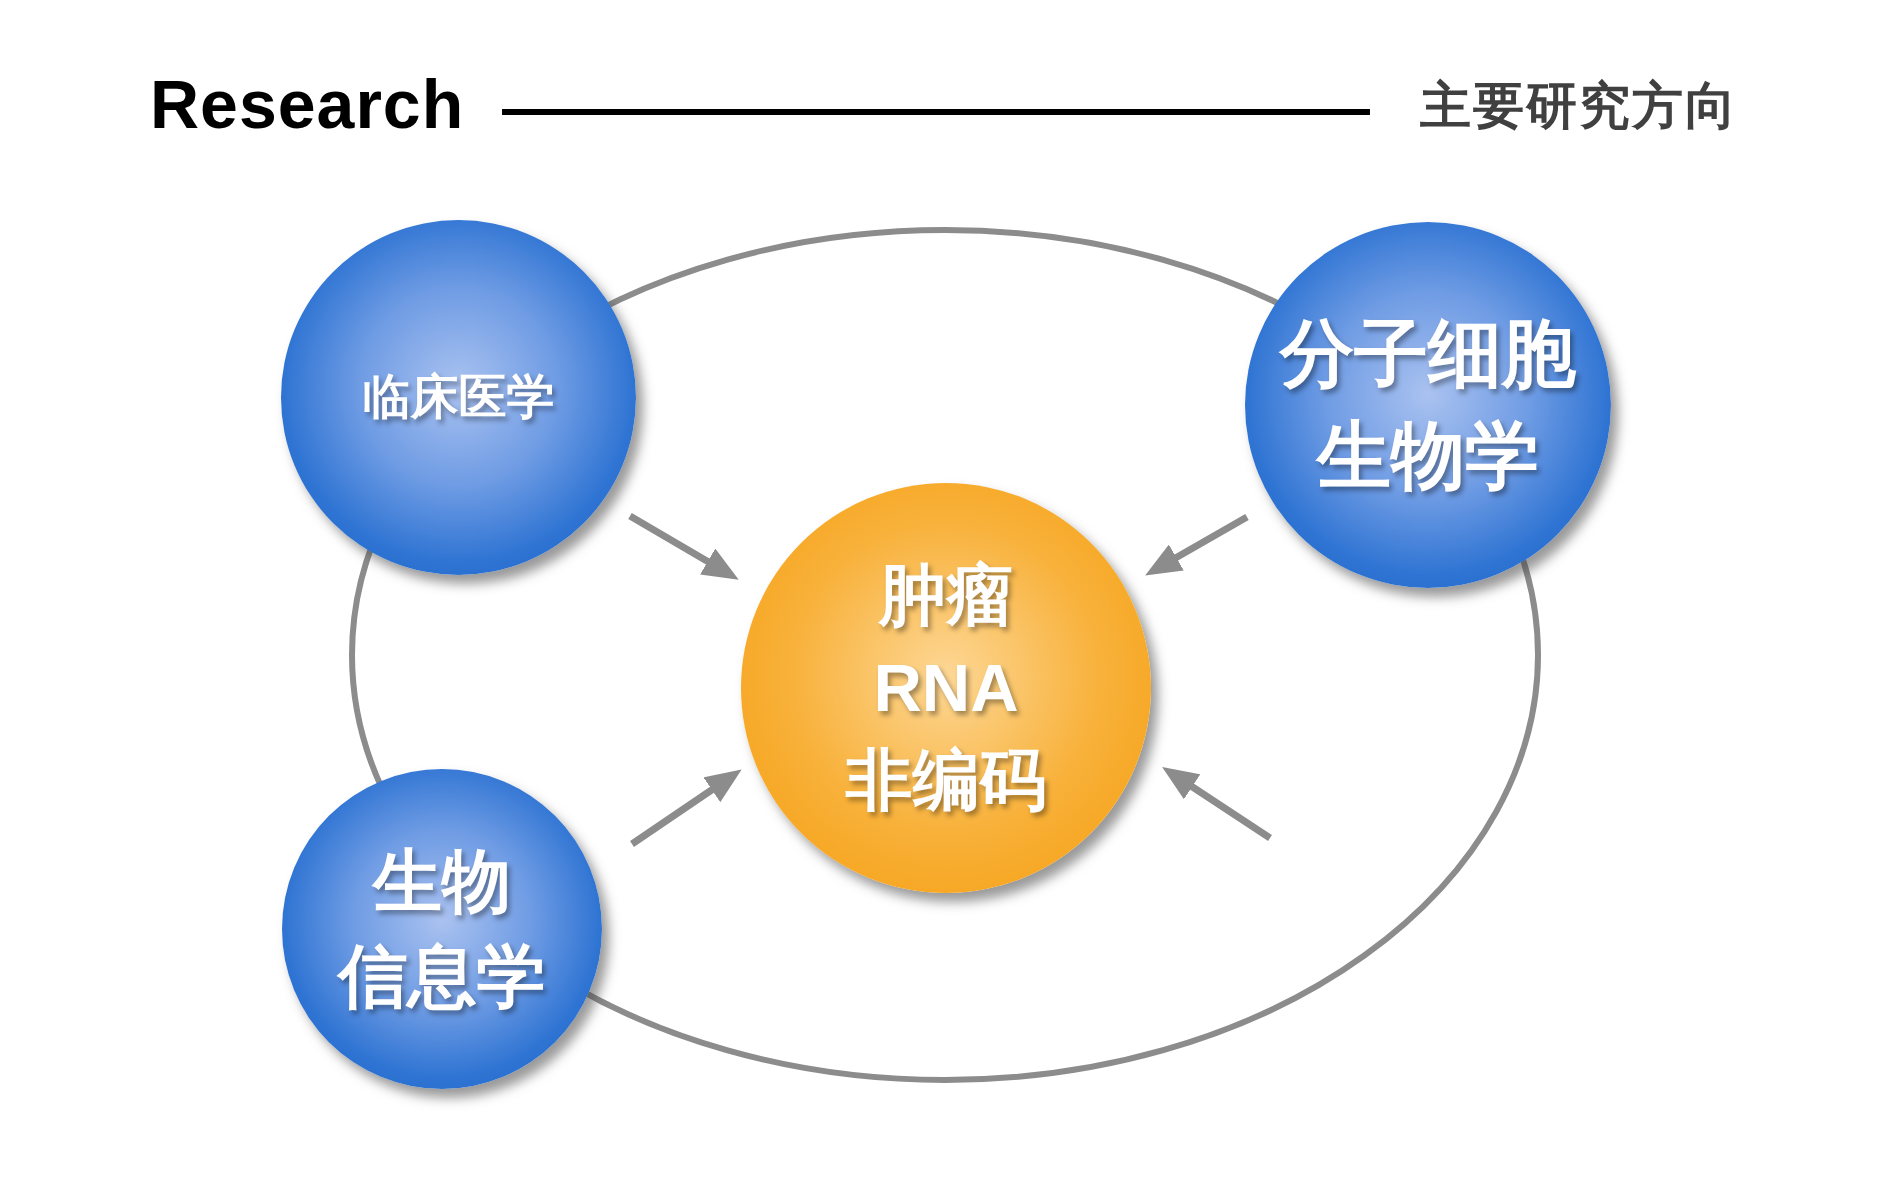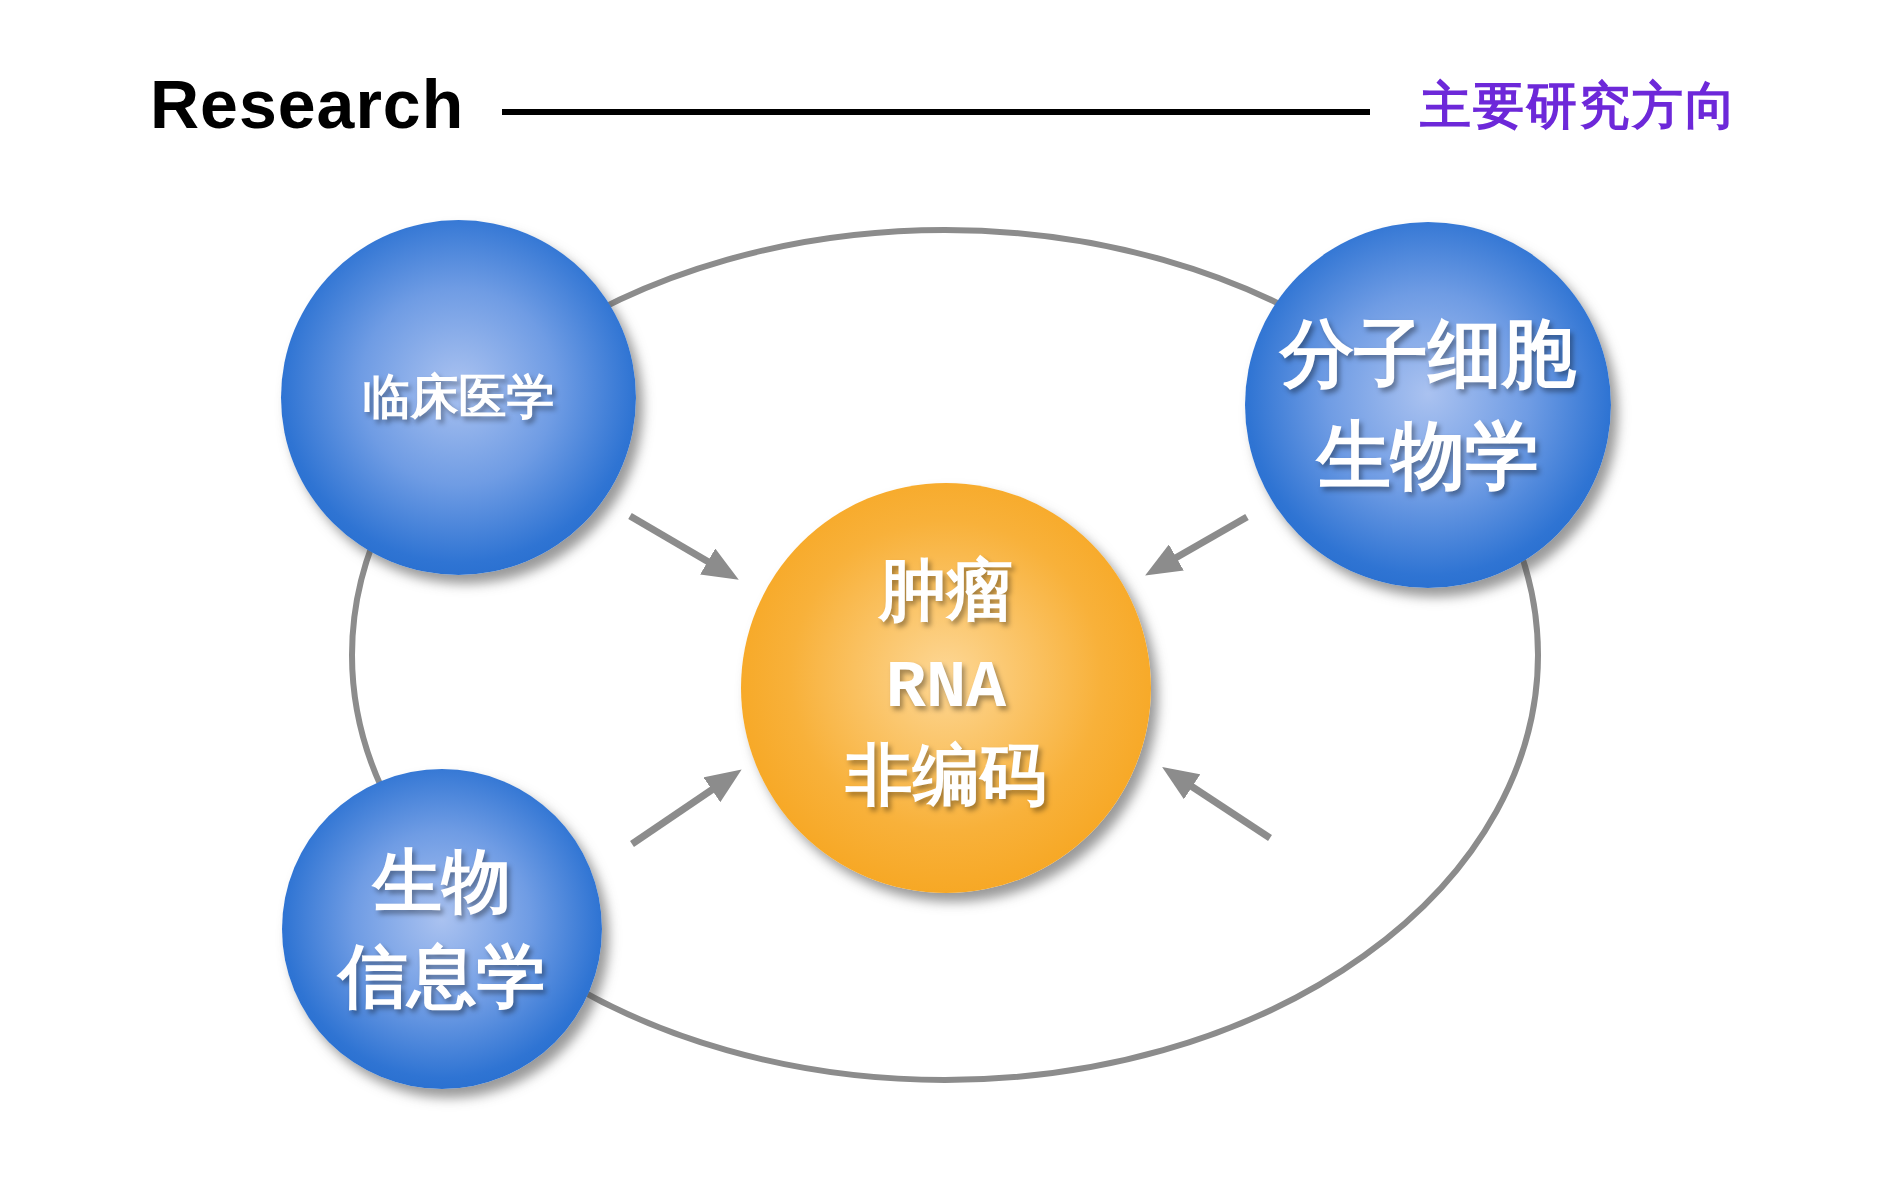--- a/index.html
+++ b/index.html
@@ -14,41 +14,40 @@
     position:absolute;left:150px;top:70px;
     font-size:68px;font-weight:bold;color:#000;
     letter-spacing:1px;line-height:1;
   }
   .hdr-line{
     position:absolute;left:502px;top:109px;
     width:868px;height:6px;background:#000;
   }
   .hdr-sub{
     position:absolute;left:1420px;top:80px;
-    font-size:51px;font-weight:bold;color:#6d28d9;
+    font-size:51px;font-weight:bold;color:#404040;
     letter-spacing:2px;line-height:1;
   }
   svg.links{position:absolute;left:0;top:0;}
   .node{
     position:absolute;border-radius:50%;
     display:flex;flex-direction:column;
     align-items:center;justify-content:center;
     color:#fff;font-weight:bold;text-align:center;
     text-shadow:3px 4px 5px rgba(0,0,0,0.35);
     box-shadow:7px 9px 12px rgba(70,70,70,0.55);
   }
   .node .line{line-height:1.38;white-space:nowrap;}
   .node-blue{
     background:radial-gradient(circle at 50% 47%,
       var(--blue_light) 0%, #6f9ce4 38%, var(--blue_mid) 68%, var(--blue_edge) 100%);
   }
   .node-orange{
     background:radial-gradient(circle at 50% 47%,
       var(--orange_light) 0%, var(--orange_mid) 52%, var(--orange_edge) 100%);
-    font-family:Liberation Mono, monospace;
   }
   .node-tl{left:281px;top:220px;width:355px;height:355px;font-size:48px;}
   .node-tr{left:1245px;top:222px;width:366px;height:366px;font-size:74px;}
   .node-bl{left:282px;top:769px;width:320px;height:320px;font-size:69px;}
   .node-br{left:1264px;top:768px;width:340px;height:340px;font-size:73px;}
   .node-c {left:741px;top:483px;width:410px;height:410px;font-size:67px;}
 </style>
 </head>
 <body>
 

